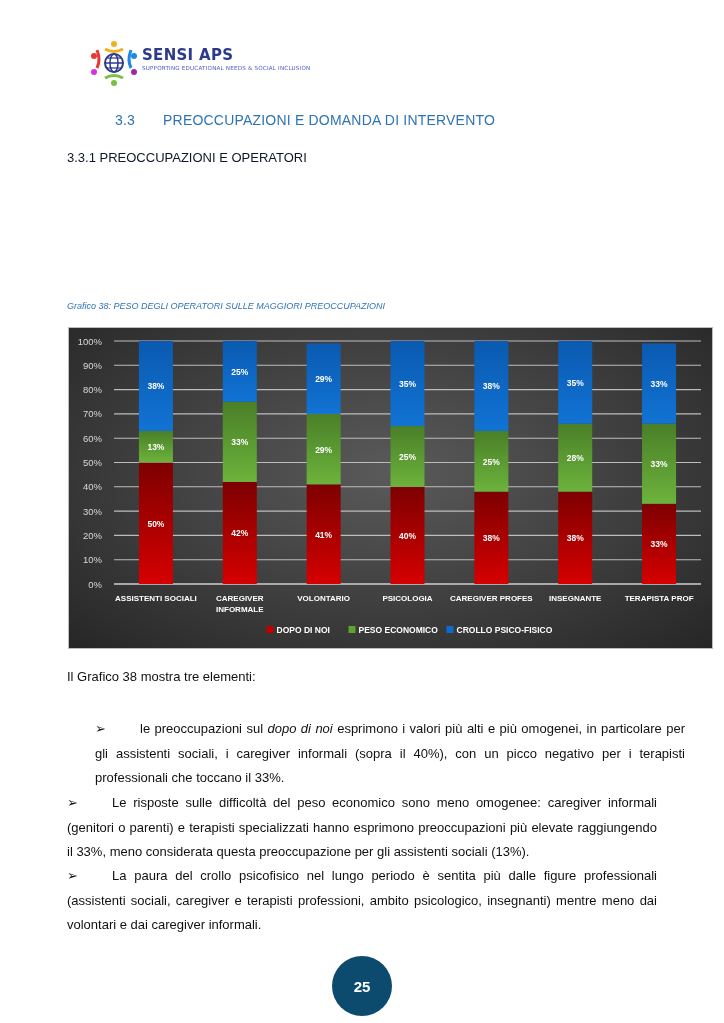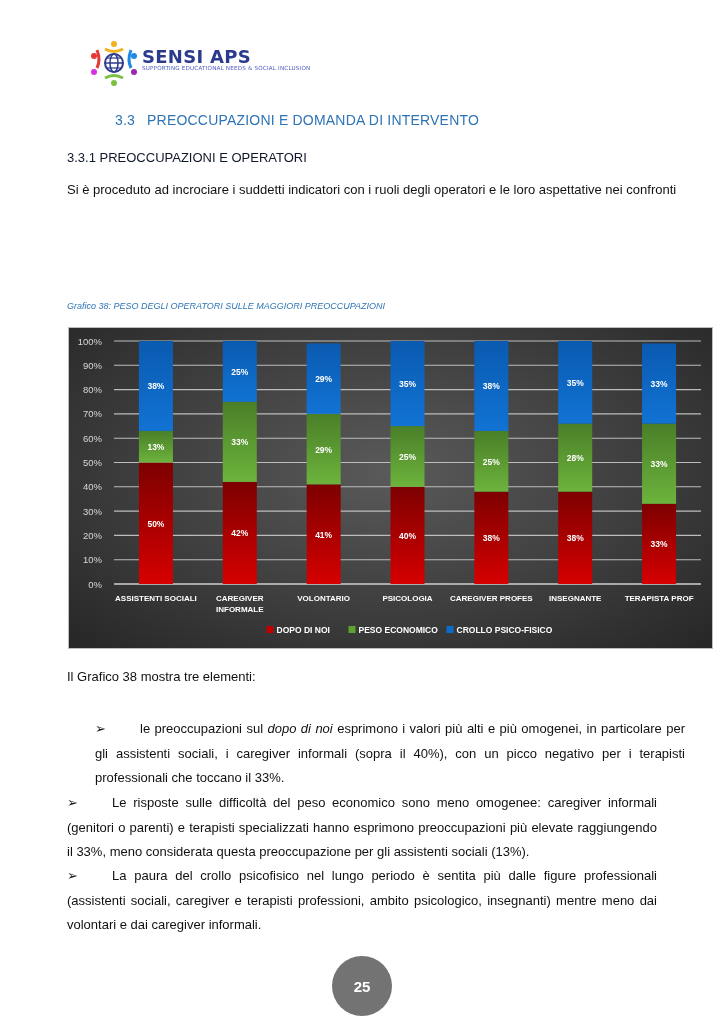--- a/index.html
+++ b/index.html
@@ -2,27 +2,27 @@
 <html><head>
 <meta charset="utf-8">
 <style>
   html, body { margin: 0; padding: 0; background: #ffffff; }
   body { width: 724px; height: 1023px; position: relative; overflow: hidden;
          font-family: "Liberation Sans", sans-serif; color: #1a1a1a; }
 
   .logo { position: absolute; left: 88px; top: 38px; width: 270px; height: 50px; }
   .logo svg.mark { position: absolute; left: 0; top: 0; width: 52px; height: 50px; }
   .logo .brand { position: absolute; left: 54px; top: 8px; font-family: "DejaVu Sans", sans-serif;
-                 font-weight: bold; font-size: 18px; color: #2b3a8c; letter-spacing: 0.3px; }
+                 font-weight: bold; font-size: 15px; color: #2b3a8c; letter-spacing: 0.3px; }
   .logo .tag { position: absolute; left: 54px; top: 27px; font-family: "DejaVu Sans", sans-serif;
                font-size: 5.6px; color: #4a5bc4; letter-spacing: 0.2px; white-space: nowrap; }
 
   .h2 { position: absolute; left: 115px; top: 112px; font-size: 14px; color: #2e74b5;
         letter-spacing: 0.2px; white-space: nowrap; }
-  .h2 .num { margin-right: 12px; }
+  .h2 .num { margin-right: 28px; }
   .h3 { position: absolute; left: 67px; top: 150px; font-size: 13px; color: #0f172a; white-space: nowrap; }
 
   .para { position: absolute; left: 67px; width: 590px; font-size: 13px; line-height: 24.5px;
           text-align: justify; color: #111; }
   .p1 { top: 178px; }
   .p1 .line { display: block; height: 24.5px; text-align-last: justify; white-space: nowrap; }
   .p1 .line.last { text-align-last: left; }
 
   .caption { position: absolute; left: 67px; top: 301px; font-size: 9px; font-style: italic; color: #2e74b5; }
 
@@ -33,21 +33,21 @@
 
   .p2 { top: 665px; }
   .bullet { position: absolute; left: 67px; width: 590px; font-size: 13px; line-height: 24.5px;
             text-align: justify; color: #111; }
   .bullet .arrow { display: inline-block; width: 45px; }
   .b1 { top: 717px; margin-left: 28px; }
   .b2 { top: 791px; }
   .b3 { top: 864px; }
 
   .page-badge { position: absolute; left: 332px; top: 956px; width: 60px; height: 60px; border-radius: 50%;
-                background: #737373; color: #fff; font-weight: bold; font-size: 15px;
+                background: #0c4a6e; color: #fff; font-weight: bold; font-size: 15px;
                 display: flex; align-items: center; justify-content: center; }
 </style>
 </head>
 <body>
 
 <div class="logo">
   <svg class="mark" viewBox="0 0 52 50">
     <circle cx="26" cy="25" r="9" fill="none" stroke="#2b3a8c" stroke-width="2"></circle>
     <ellipse cx="26" cy="25" rx="4" ry="9" fill="none" stroke="#2b3a8c" stroke-width="1.5"></ellipse>
     <line x1="17" y1="25" x2="35" y2="25" stroke="#2b3a8c" stroke-width="1.5"></line>
@@ -67,21 +67,20 @@
   <div class="brand">SENSI APS</div>
   <div class="tag">SUPPORTING EDUCATIONAL NEEDS &amp; SOCIAL INCLUSION</div>
 </div>
 
 <div class="h2">
   <span class="num">3.3</span><span>PREOCCUPAZIONI E DOMANDA DI INTERVENTO</span>
 </div>
 <div class="h3">3.3.1 PREOCCUPAZIONI E OPERATORI</div>
 
 <div class="para p1">
-  <span class="line">Si è proceduto ad incrociare i suddetti indicatori con i ruoli degli operatori e le loro aspettative nei confronti</span>
 </div>
 
 <div class="caption">Grafico 38: PESO DEGLI OPERATORI SULLE MAGGIORI PREOCCUPAZIONI</div>
 
 <div class="chart">
   <svg id="chart-svg" width="645" height="322">
     <defs>
       <linearGradient id="g-red" x1="0" y1="0" x2="0" y2="1">
         <stop offset="0" stop-color="#7d0000"></stop>
           <stop offset="1" stop-color="#d60000"></stop>

